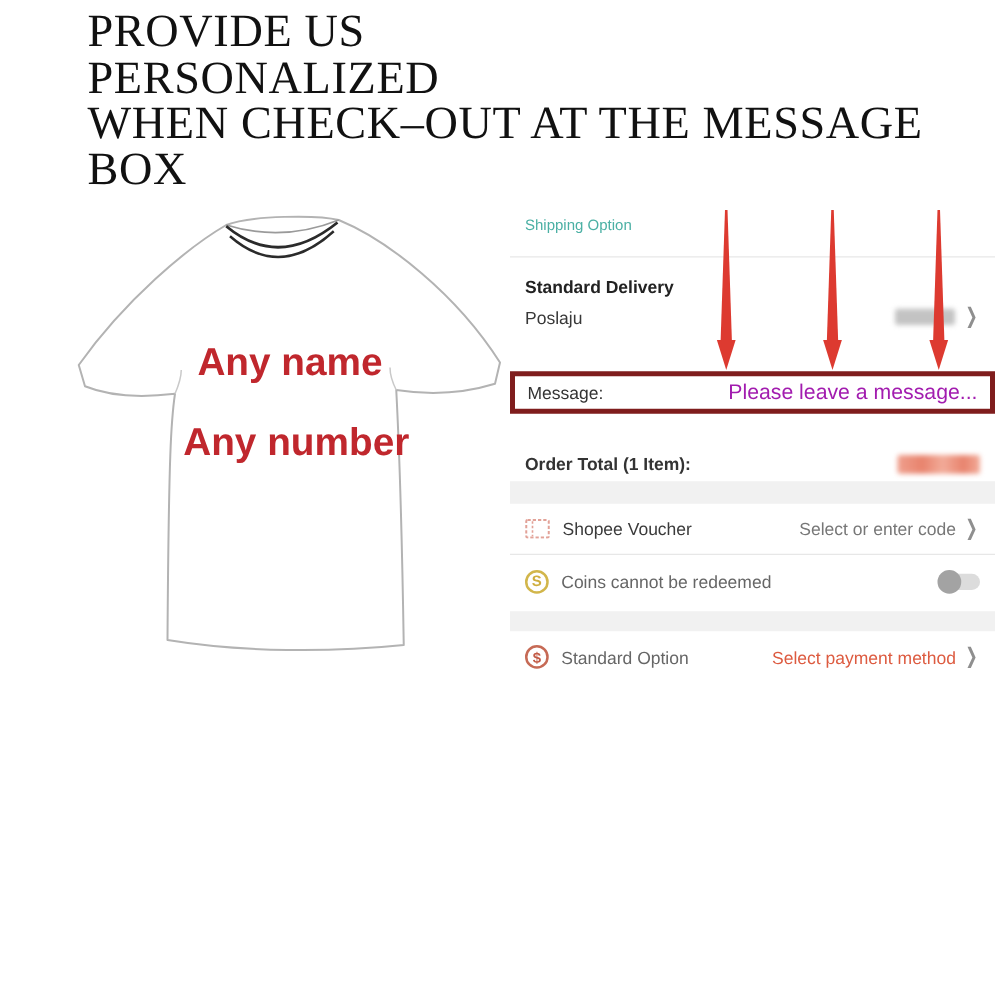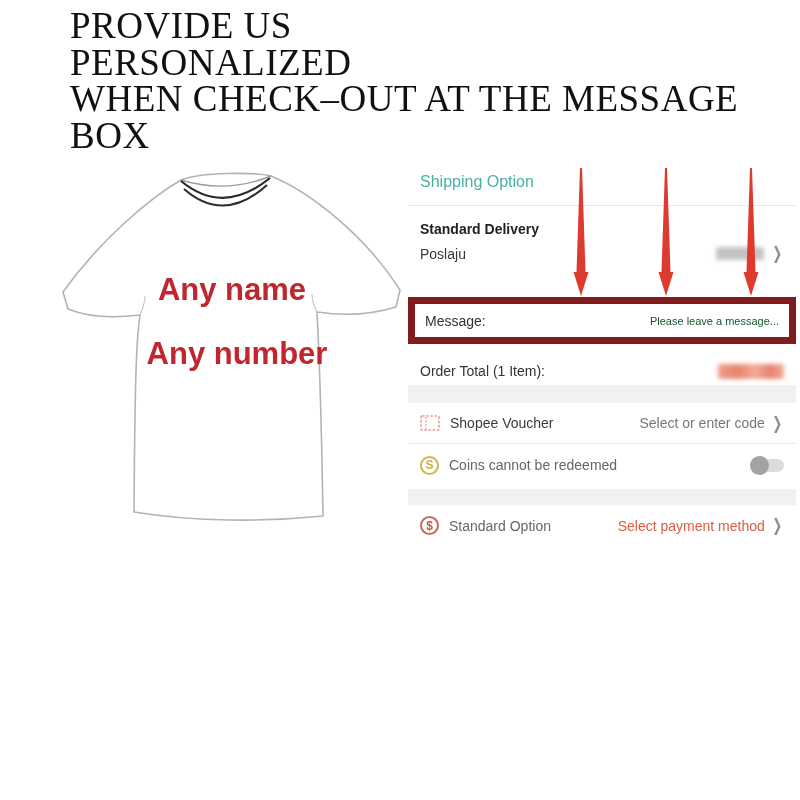--- a/index.html
+++ b/index.html
@@ -12,34 +12,34 @@
           font-size:37px;line-height:36.5px;color:#111;letter-spacing:.5px;}
 
   
   .tshirt-wrap{position:absolute;left:55px;top:160px;width:350px;height:400px;}
 
   
   .panel{position:absolute;left:408px;top:163px;width:388px;height:383px;
          background:#ffffff;font-size:14px;color:#333;}
   .panel .abs{position:absolute;left:0;width:100%;box-sizing:border-box;}
   .row-pad{padding:0 12px;}
-  .shipping-title{top:10px;color:#4bb0a4;font-size:16px;}
+  .shipping-title{top:10px;color:#4bb0a4;font-size:12px;}
   .divider{height:1px;background:#e7e7e7;}
   .div1{top:42px;}
   .std-delivery{top:58px;font-weight:bold;color:#222;}
   .poslaju{top:82px;color:#383838;display:flex;align-items:center;justify-content:space-between;}
   .poslaju-right{display:flex;align-items:center;gap:6px;}
   .blur-pill-gray{width:48px;height:13px;background:#c3c3c3;filter:blur(2px);border-radius:2px;}
   .eta{top:105px;font-size:12.5px;color:#9b9b9b;}
   .chev{color:#8f8f8f;font-size:17px;line-height:1;font-family:"DejaVu Sans",sans-serif;transform:scaleX(.7);display:inline-block;}
-  .msg-row{top:134px;height:47px;border:7px solid #7f1d1d;background:#fff;
+  .msg-row{top:134px;height:34px;border:4px solid #7f1d1d;background:#fff;
            display:flex;align-items:center;justify-content:space-between;padding:0 10px;}
   .msg-label{color:#333;}
-  .msg-placeholder{color:#14532d;font-size:11px;text-align:right;}
-  .order-row{top:193px;height:30px;display:flex;align-items:center;justify-content:space-between;padding:0 12px;}
+  .msg-placeholder{color:#a21caf;font-size:17px;text-align:right;}
+  .order-row{top:193px;height:30px;display:flex;align-items:center;justify-content:space-between;padding:0 12px;font-weight:bold;}
   .blur-pill-red{width:66px;height:15px;border-radius:2px;filter:blur(2px);
                  background:linear-gradient(90deg,#ef9f8d,#e8836d 30%,#f2ab99 55%,#e8836d 80%,#f2ab99);}
   .gap{background:#f1f1f1;}
   .gap1{top:222px;height:18px;}
   .icon-row{display:flex;align-items:center;padding:0 12px;}
   .voucher-row{top:240px;height:40px;}
   .div2{top:280px;left:0;}
   .coins-row{top:281px;height:42px;}
   .gap2{top:326px;height:16px;}
   .payment-row{top:342px;height:41px;}

